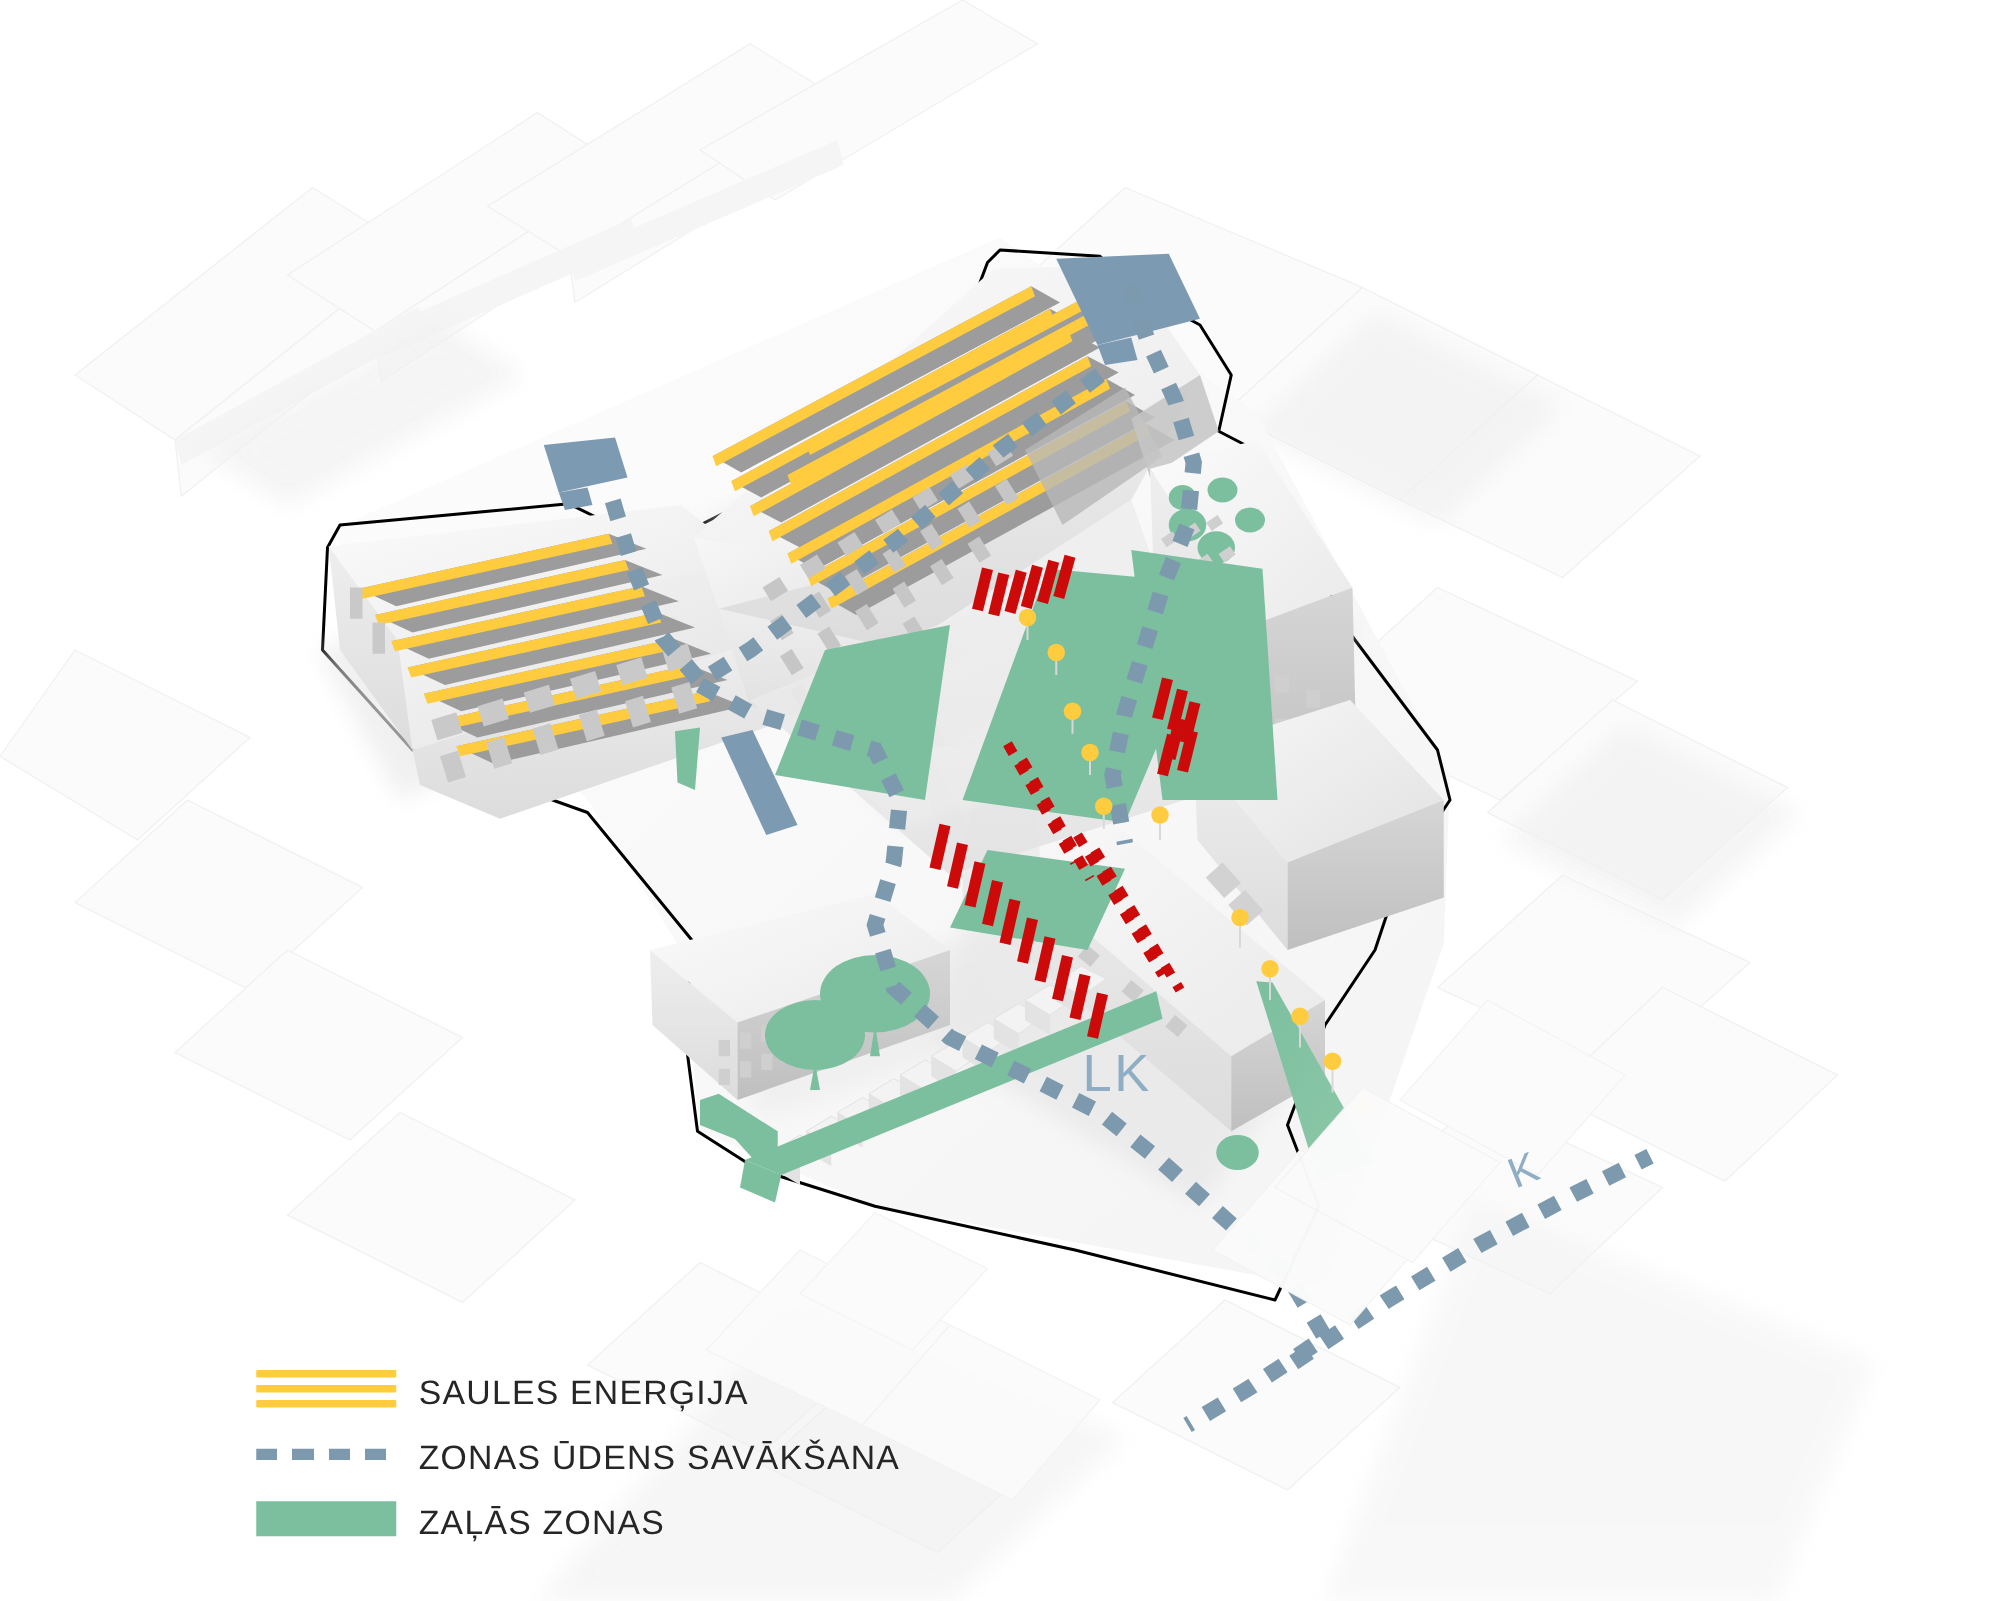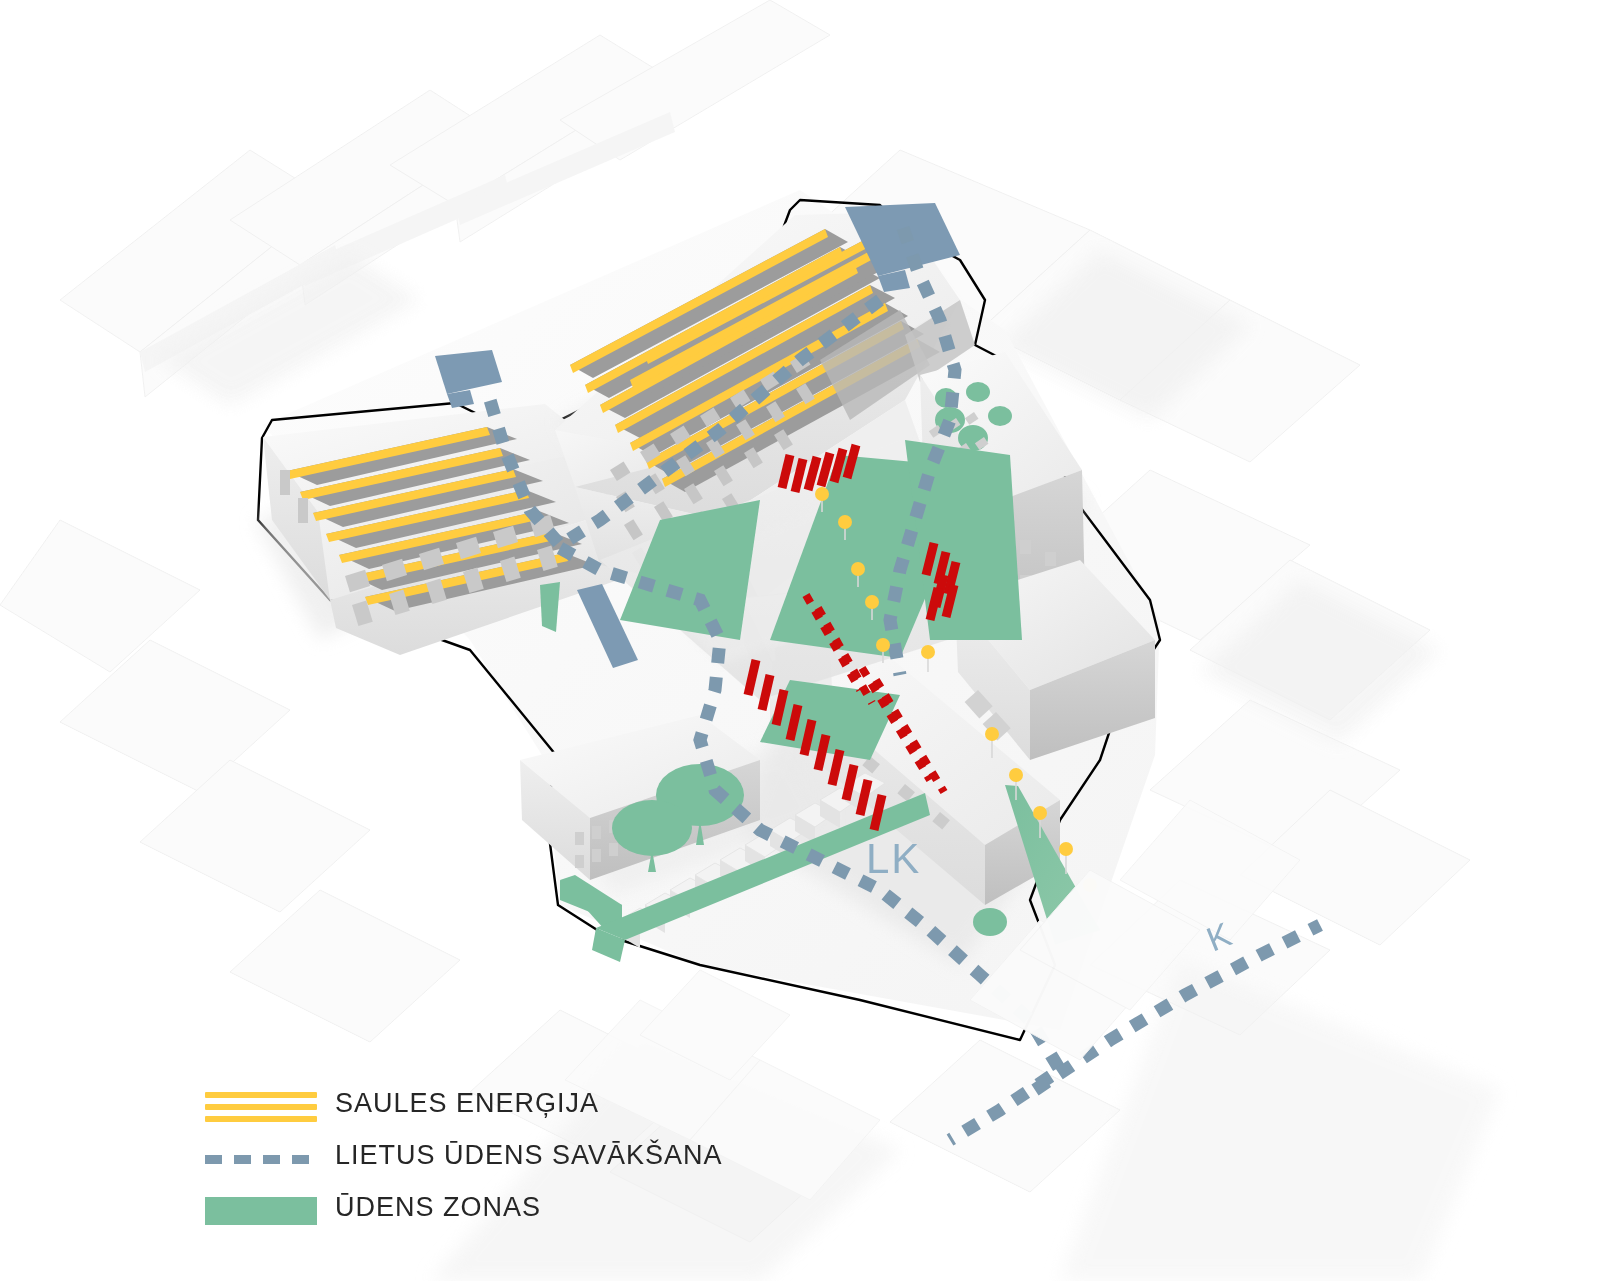--- a/index.html
+++ b/index.html
@@ -11,21 +11,21 @@
   }
   #stage{position:absolute;inset:0;width:1600px;height:914px;}
   svg#scene{position:absolute;left:0;top:0;width:1600px;height:1281px;display:block;}
 
   
   #legend{
     position:absolute;left:205px;top:1090px;
     display:flex;flex-direction:column;gap:14px;
     z-index:40;
   }
-  .legend-row{display:flex;align-items:flex-start;gap:0;height:38px;}
+  .legend-row{display:flex;align-items:flex-end;gap:0;height:38px;}
   .legend-swatch{width:112px;height:34px;flex:0 0 112px;position:relative;}
   .legend-label{
     margin-left:18px;
     font-size:27px;letter-spacing:1.0px;font-weight:300;
     color:#262626;white-space:nowrap;line-height:1;
     font-family:"Liberation Sans","DejaVu Sans",sans-serif;
   }
   
   .sw-solar{display:flex;flex-direction:column;justify-content:center;gap:6px;}
   .sw-solar i{display:block;height:6px;width:112px;border-radius:1px;}
@@ -523,25 +523,25 @@
           <i style="background:#FFCC3F"></i>
           <i style="background:#FFCC3F"></i>
       </div>
       <div class="legend-label">SAULES ENERĢIJA</div>
     </div>
 
     <div class="legend-row">
       <div class="legend-swatch sw-rain">
         <i style="background:repeating-linear-gradient(to right,#7D99AE 0 17px,transparent 17px 29px)"></i>
       </div>
-      <div class="legend-label">LIETUS ŪDENS SAVĀKŠANA</div>
+      <div class="legend-label">ZONAS ŪDENS SAVĀKŠANA</div>
     </div>
 
 
     <div class="legend-row">
       <div class="legend-swatch sw-green">
         <i style="background:#7BBF9E"></i>
       </div>
-      <div class="legend-label">ŪDENS ZONAS</div>
+      <div class="legend-label">ZAĻĀS ZONAS</div>
     </div>
 
   </div>
 </div>
 
 </body></html>

